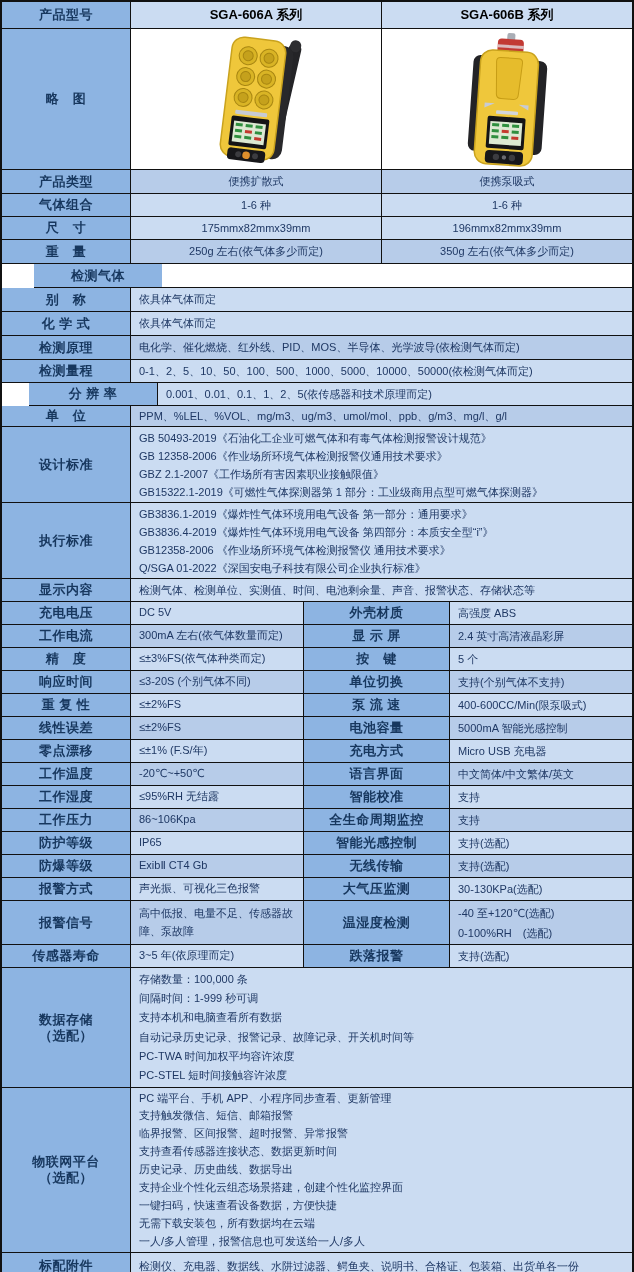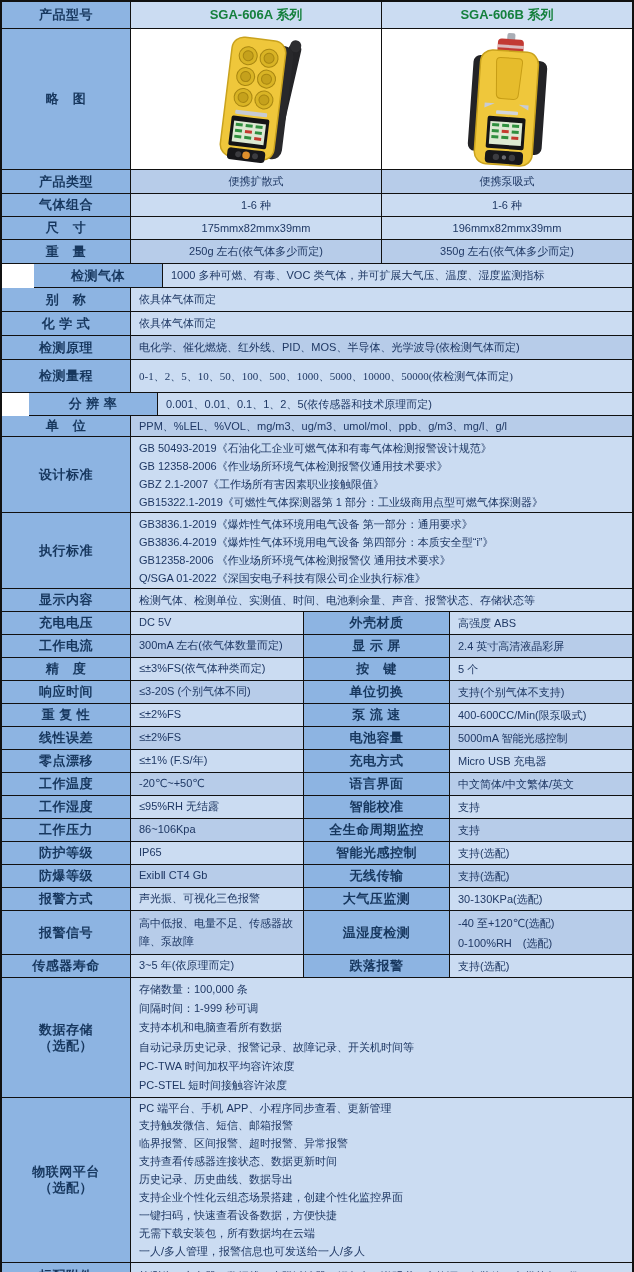--- a/index.html
+++ b/index.html
@@ -52,21 +52,21 @@
     color:var(--value-text);
     padding:0 8px;
   }
   .shade-light .val{background:var(--row-light);}
   .shade-dark .val{background:var(--row-dark);}
   .shade-white .val{background:#ffffff;}
   .center{justify-content:center;text-align:center;padding:0 3px;}
   .kind-header .val{
     font-weight:bold;
     font-size:13px;
-    color:#15803d;
+    color:#000000;
     justify-content:center;
   }
   .lines-cell{
     flex-direction:column;
     align-items:flex-start;
     justify-content:center;
     padding:2px 8px;
   }
   .line{white-space:nowrap;}
   .vlines{flex-direction:column;align-items:flex-start;justify-content:center;}
@@ -195,35 +195,34 @@
       <div class="cell val center">175mmx82mmx39mm</div>
       <div class="cell val center">196mmx82mmx39mm</div>
     </div>
     <div class="row kind-two shade-dark" style="height: 24px;">
       <div class="cell label">重　量</div>
       <div class="cell val center">250g 左右(依气体多少而定)</div>
       <div class="cell val center">350g 左右(依气体多少而定)</div>
     </div>
     <div class="row kind-full shade-light" style="height: 24px; margin-left: 32px;">
       <div class="cell label">检测气体</div>
-      <div class="cell val">1000 多种可燃、有毒、VOC 类气体，并可扩展大气压、温度、湿度监测指标</div>
     </div>
     <div class="row kind-full shade-light" style="height: 24px;">
       <div class="cell label">别　称</div>
       <div class="cell val">依具体气体而定</div>
     </div>
     <div class="row kind-full shade-light" style="height: 24px;">
       <div class="cell label">化 学 式</div>
       <div class="cell val">依具体气体而定</div>
     </div>
     <div class="row kind-full shade-dark" style="height: 24px;">
       <div class="cell label">检测原理</div>
       <div class="cell val">电化学、催化燃烧、红外线、PID、MOS、半导体、光学波导(依检测气体而定)</div>
     </div>
-    <div class="row kind-full shade-light" style="height: 33px; font-family: Liberation Serif, serif;">
+    <div class="row kind-full shade-light" style="height: 23px;">
       <div class="cell label">检测量程</div>
       <div class="cell val">0-1、2、5、10、50、100、500、1000、5000、10000、50000(依检测气体而定)</div>
     </div>
     <div class="row kind-full shade-light" style="height: 23px; margin-left: 27px;">
       <div class="cell label">分 辨 率</div>
       <div class="cell val">0.001、0.01、0.1、1、2、5(依传感器和技术原理而定)</div>
     </div>
     <div class="row kind-full shade-dark" style="height: 21px;">
       <div class="cell label">单　位</div>
       <div class="cell val">PPM、%LEL、%VOL、mg/m3、ug/m3、umol/mol、ppb、g/m3、mg/l、g/l</div>

